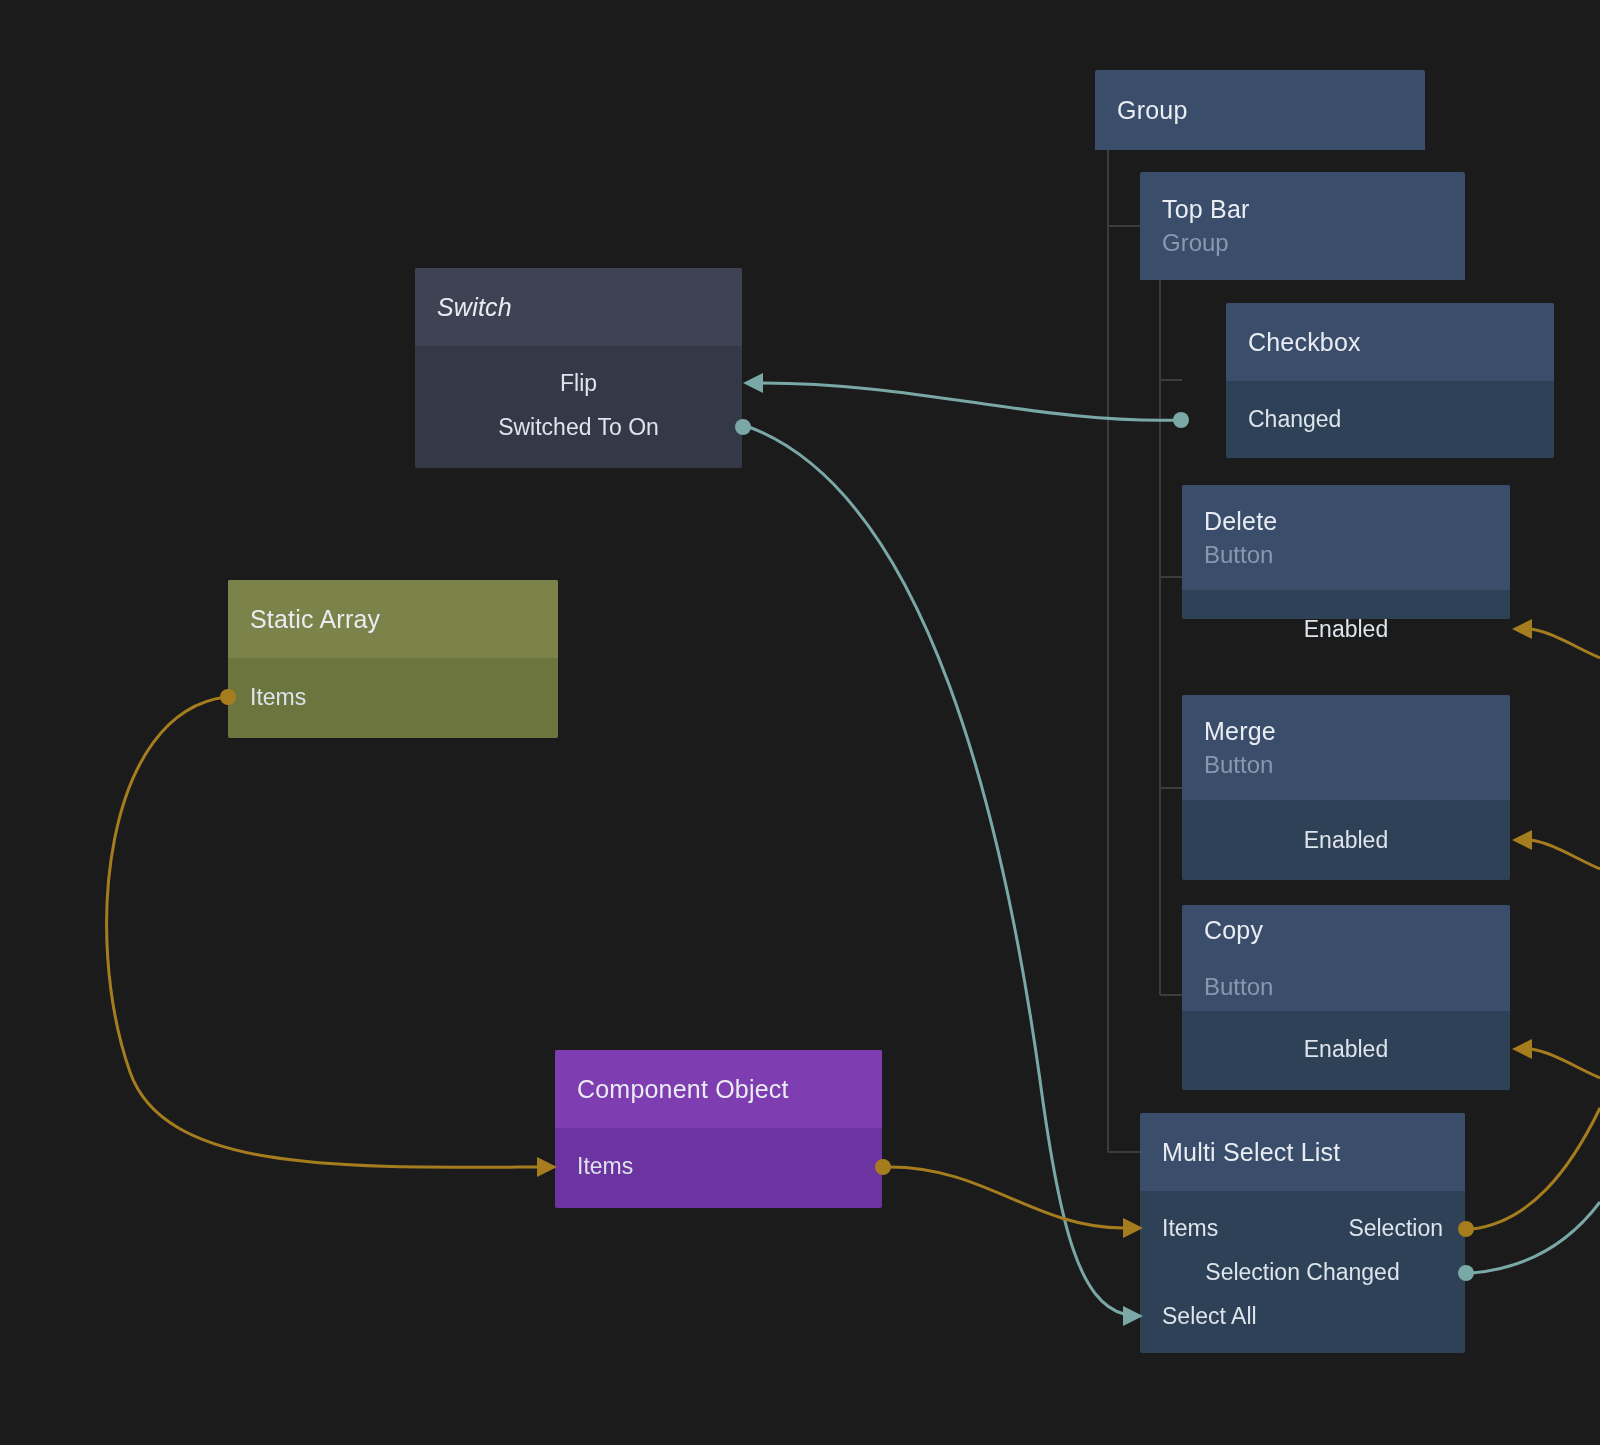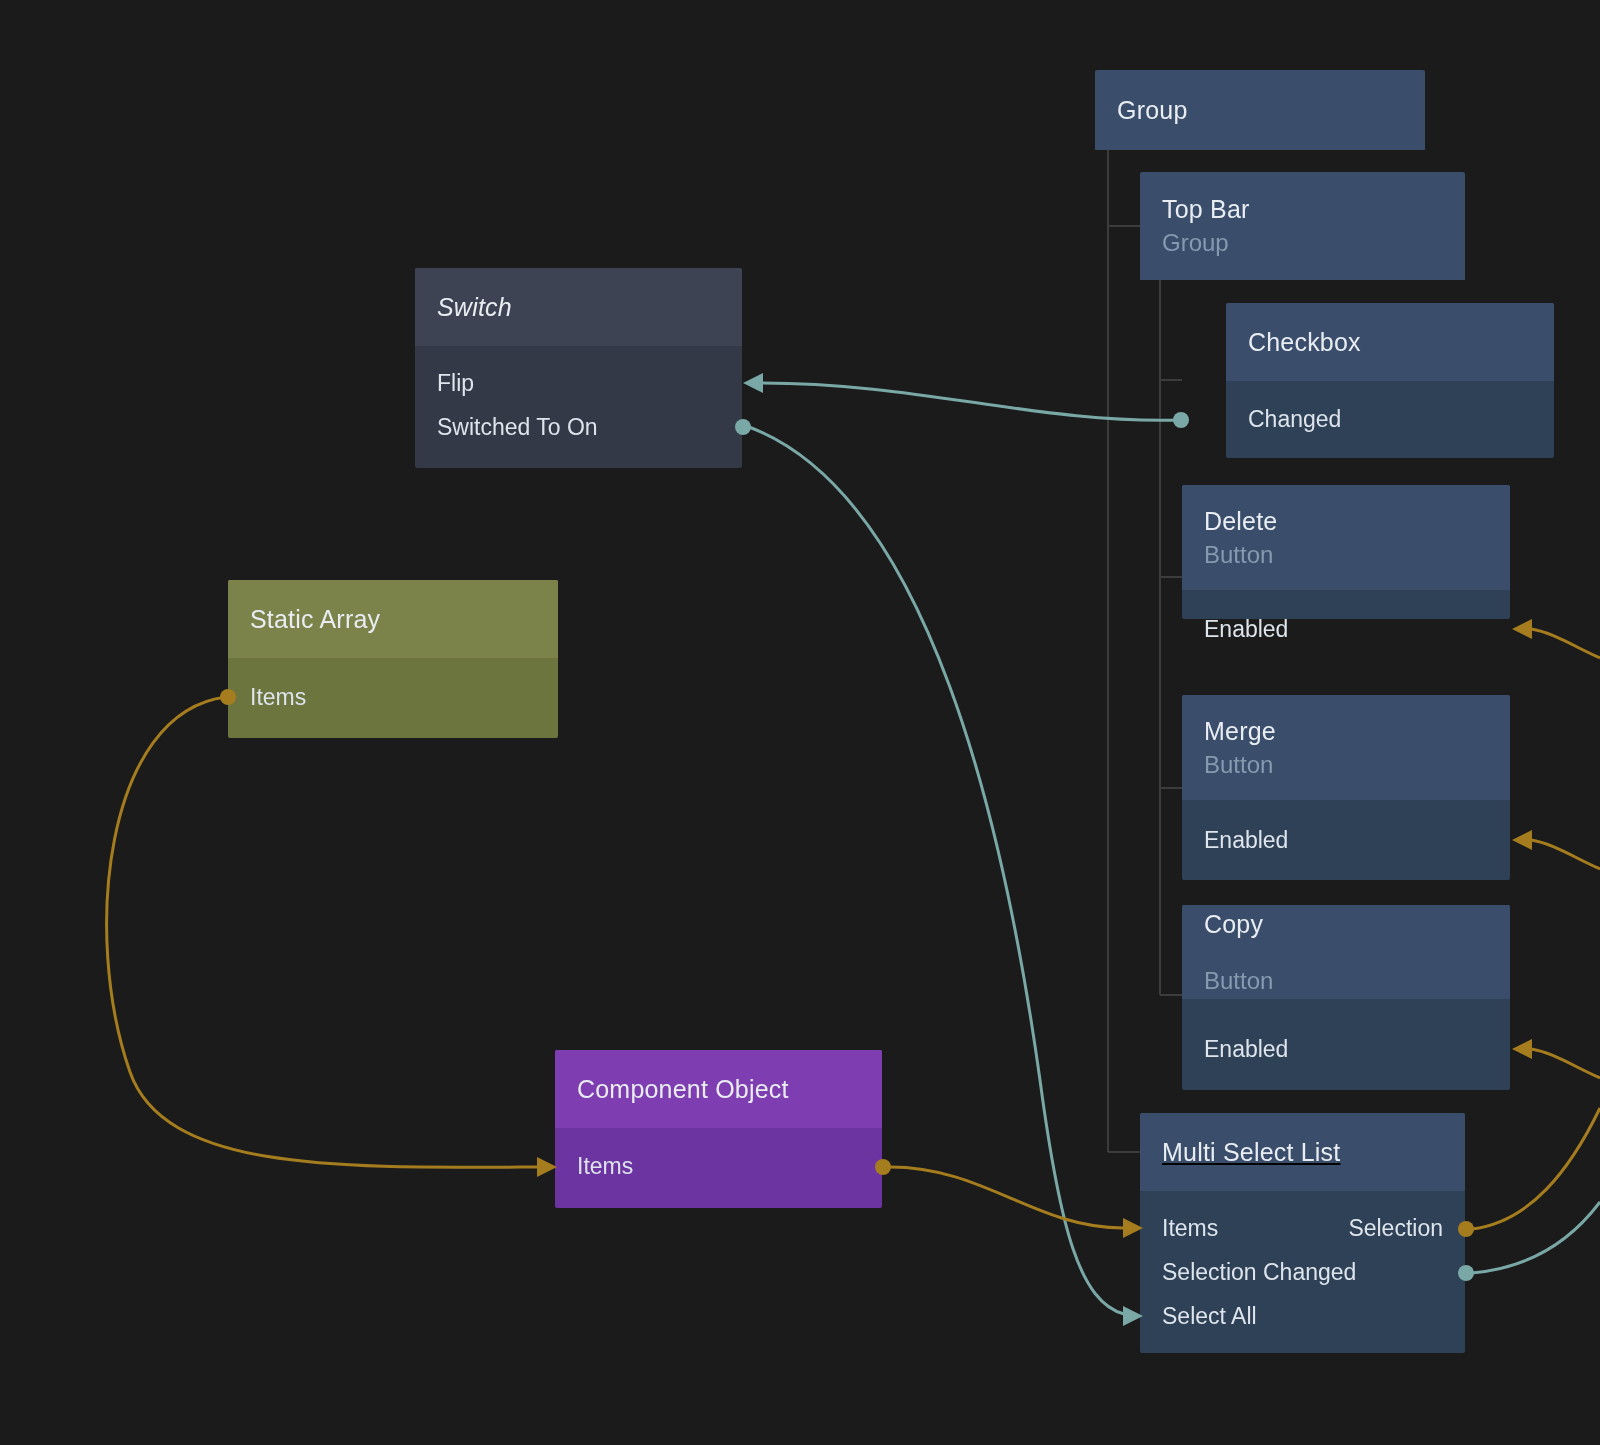--- a/index.html
+++ b/index.html
@@ -11,21 +11,21 @@
   }
   svg.layer { position:absolute; left:0; top:0; width:1600px; height:1445px; }
   svg.under { z-index:1; }
   svg.over  { z-index:3; pointer-events:none; }
   .node { position:absolute; z-index:2; border-radius:2px; }
   .hdr { display:flex; flex-direction:column; justify-content:center; padding:0 22px; border-radius:2px 2px 0 0; }
   .title { font-size:25px; color:var(--title_text,#e9edf2); letter-spacing:.2px; }
   .subtitle { font-size:24px; color:var(--subtitle_text,#8799af); margin-top:5px; }
   .row { position:absolute; left:22px; right:22px; height:44px; display:flex; align-items:center;
          font-size:23px; color:var(--port_text,#dde4ec); }
-  .row.right { justify-content:flex-start; }
+  .row.right { justify-content:center; }
   .row.split { justify-content:space-between; }
   
   .blue   { background:var(--blue_body,#2f4156); }
   .blue .hdr   { background:var(--blue_header,#3a4e6c); }
   .blue.solid  { background:var(--blue_header,#3a4e6c);border-radius:21px; }
   .gray   { background:var(--gray_body,#343947); }
   .gray .hdr   { background:var(--gray_header,#3e4354); }
   .olive  { background:var(--olive_body,#6d753f); }
   .olive .hdr  { background:var(--olive_header,#7b834a); }
   .purple { background:var(--purple_body,#6c34a0); }
@@ -83,31 +83,31 @@
     <div class="hdr" style="height:105px;">
       <div class="title">Merge</div>
       <div class="subtitle">Button</div>
     </div>
     <div class="row right" style="top:123px;">
       <span>Enabled</span>
     </div>
   </div>
 
   <div class="node blue" style="left:1182px; top:905px; width:328px; height:185px;">
-    <div class="hdr" style="height:94px;gap:23px;">
+    <div class="hdr" style="height:106px;gap:23px;">
       <div class="title">Copy</div>
       <div class="subtitle">Button</div>
     </div>
     <div class="row right" style="top:122px;">
       <span>Enabled</span>
     </div>
   </div>
 
   <div class="node blue" style="left:1140px; top:1113px; width:325px; height:240px;">
-    <div class="hdr" style="height:78px;text-decoration:underline;">
+    <div class="hdr" style="height:78px;">
       <div class="title">Multi Select List</div>
     </div>
     <div class="row split" style="top:93px;">
       <span>Items</span>
       <span>Selection</span>
     </div>
     <div class="row right" style="top:137px;">
       <span>Selection Changed</span>
     </div>
     <div class="row" style="top:181px;">

